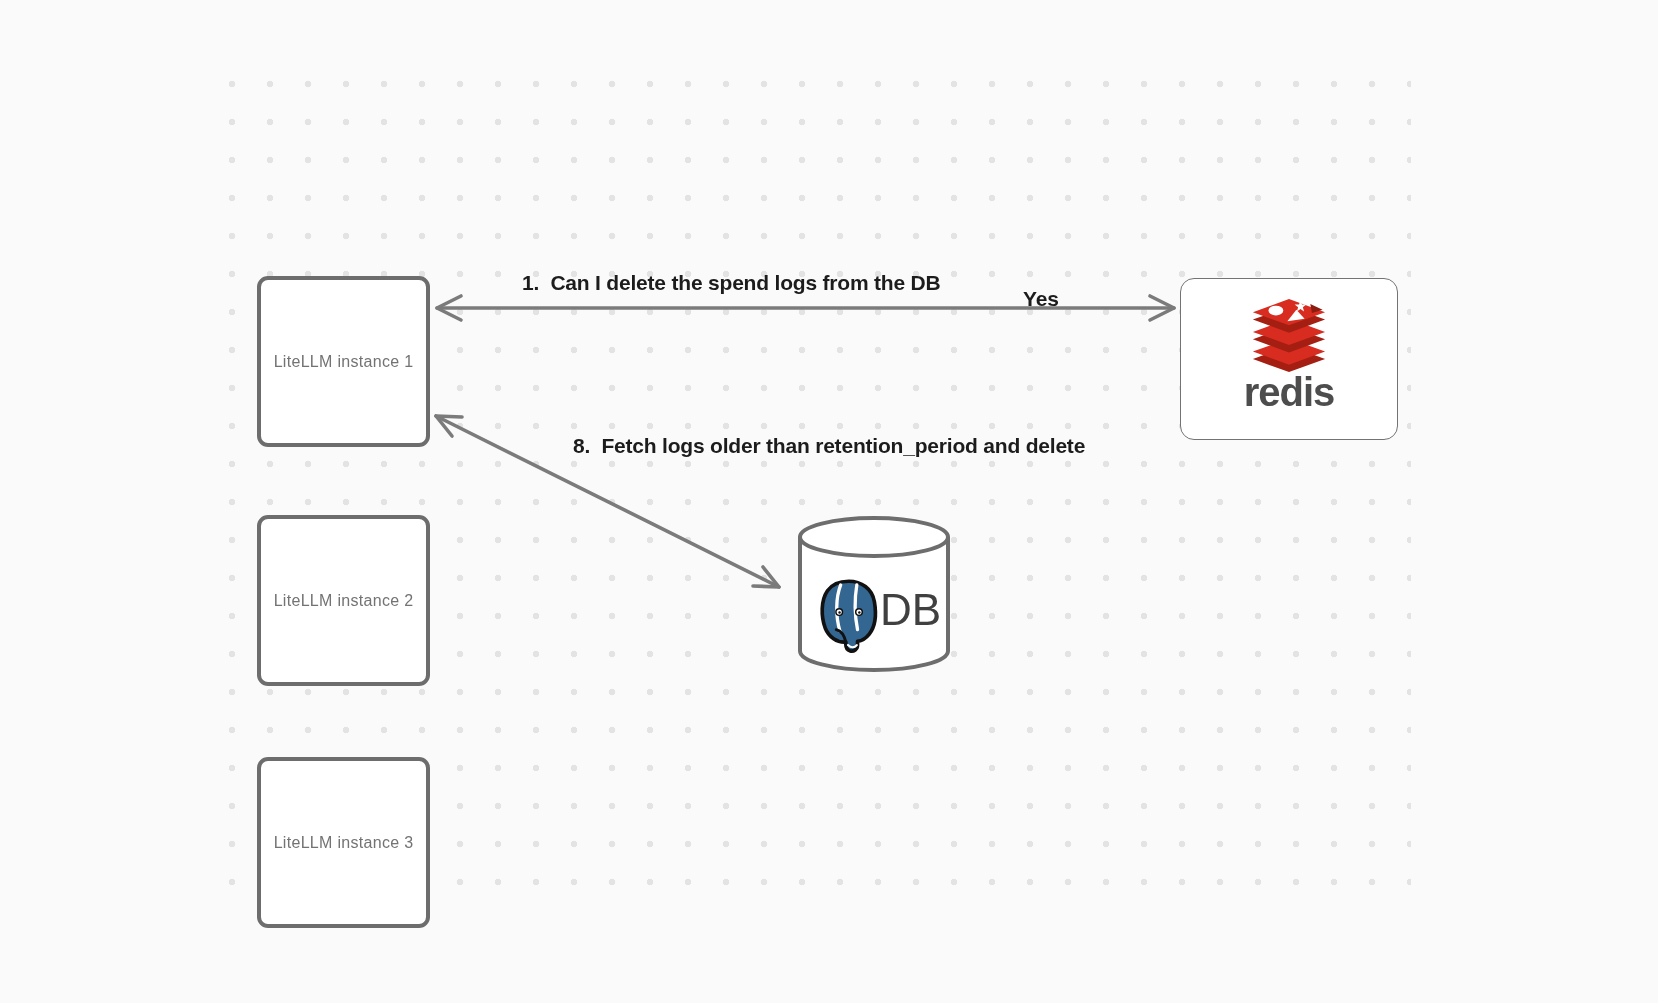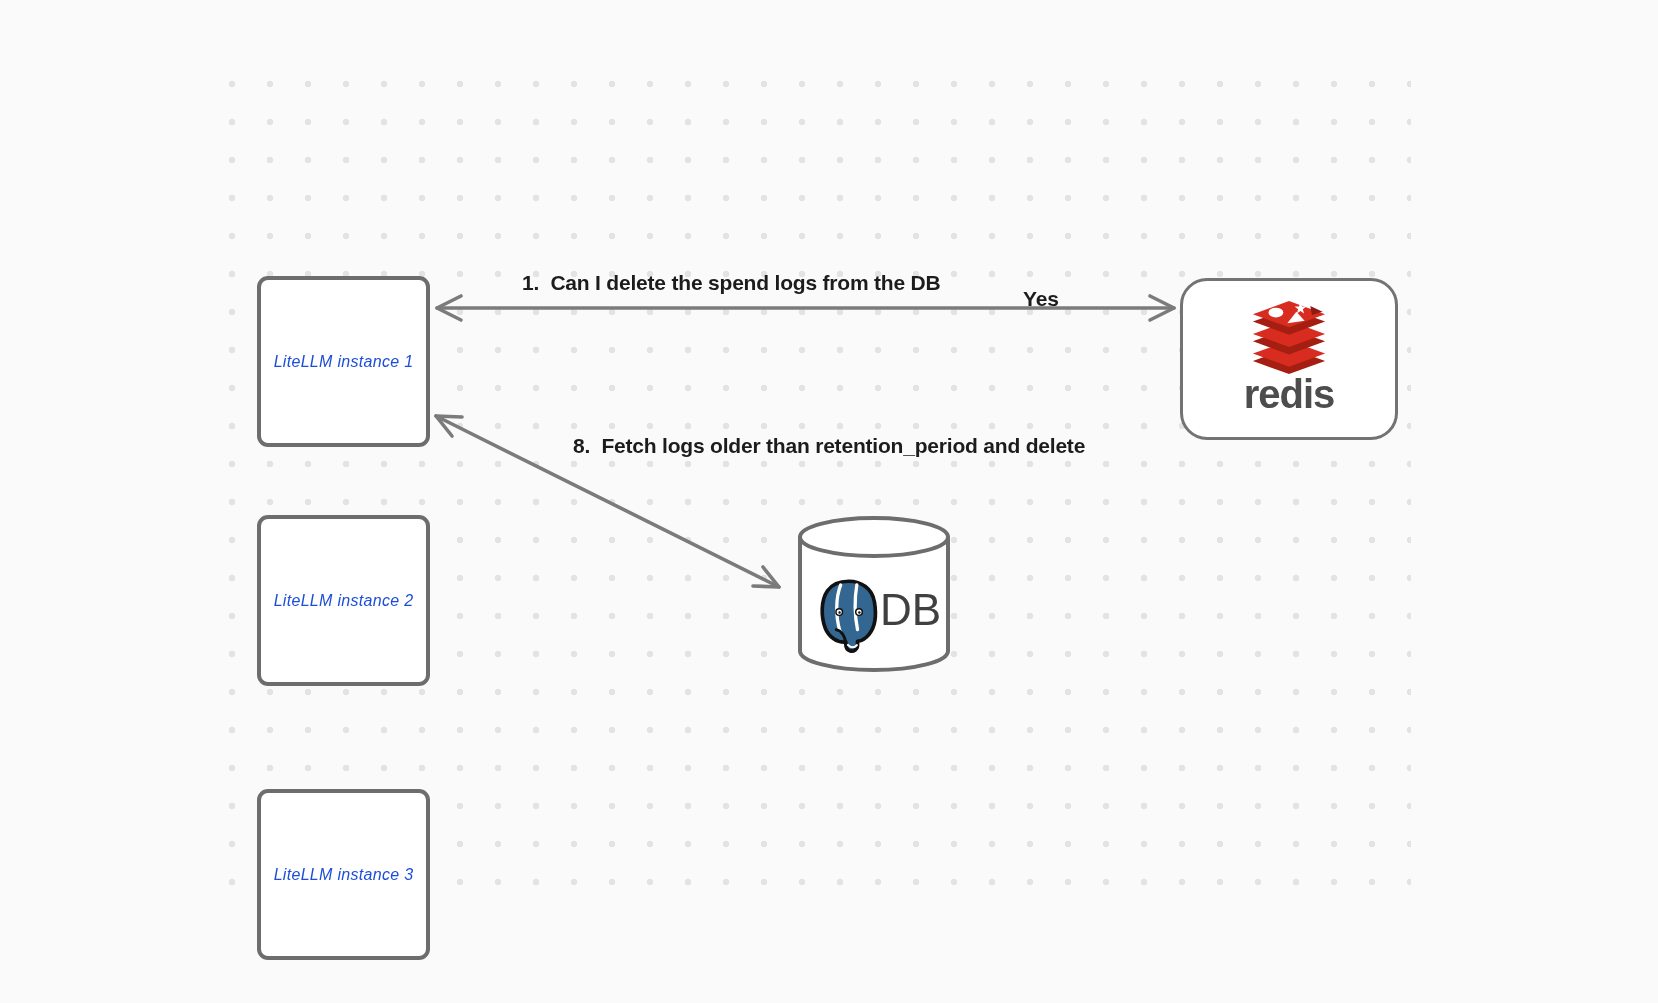--- a/index.html
+++ b/index.html
@@ -15,38 +15,38 @@
   
   svg.arrows{position:absolute;left:0;top:0;width:1658px;height:1003px;pointer-events:none;}
   .arrow-stroke{stroke:#7b7b7b;stroke-width:3.6;fill:none;stroke-linecap:round;stroke-linejoin:round;}
 
   
   .rect-node{
     position:absolute;width:173px;height:171px;background:#ffffff;
     border:4px solid #6d6d6d;border-radius:11px;box-sizing:border-box;
     display:flex;align-items:center;justify-content:center;
   }
-  .rect-node .node-label{font-size:16px;color:#1d4ed8;letter-spacing:.3px;white-space:nowrap;font-style:italic;}
+  .rect-node .node-label{font-size:16px;color:#737373;letter-spacing:.3px;white-space:nowrap;}
   .node-1{left:257px;top:276px;}
   .node-2{left:257px;top:515px;}
-  .node-3{left:257px;top:789px;text-align:right;}
+  .node-3{left:257px;top:757px;text-align:right;}
 
   
   .edge-label{
     position:absolute;font-weight:700;font-size:21px;color:#1c1c1c;
     white-space:pre;letter-spacing:-0.2px;
   }
   .label-1{left:498px;top:271px;margin-left:24px;}
   .label-yes{left:1023px;top:271px;margin-top:16px;}
   .label-2{left:573px;top:434px;}
 
   
   .redis-node{
     position:absolute;left:1180px;top:278px;width:218px;height:162px;
-    background:#fff;border:3px solid #737373;border-radius:27px;box-sizing:border-box;
+    background:#fff;border:1px solid #737373;border-radius:14px;box-sizing:border-box;
     display:flex;flex-direction:column;align-items:center;justify-content:flex-start;
   }
   .redis-mark{margin-top:20px;width:82px;height:74px;}
   .redis-word{font-size:40px;font-weight:700;color:#4d4d4d;letter-spacing:-1px;line-height:1;margin-top:-1px;}
 
   
   .db-node{position:absolute;left:794px;top:514px;width:160px;height:164px;}
   .db-node svg.cyl{position:absolute;left:0;top:0;width:160px;height:164px;}
   .pg-logo{position:absolute;left:21px;top:62px;width:66px;height:78px;}
   .db-text{position:absolute;left:86px;top:74px;font-size:44px;color:#404040;line-height:1;}

